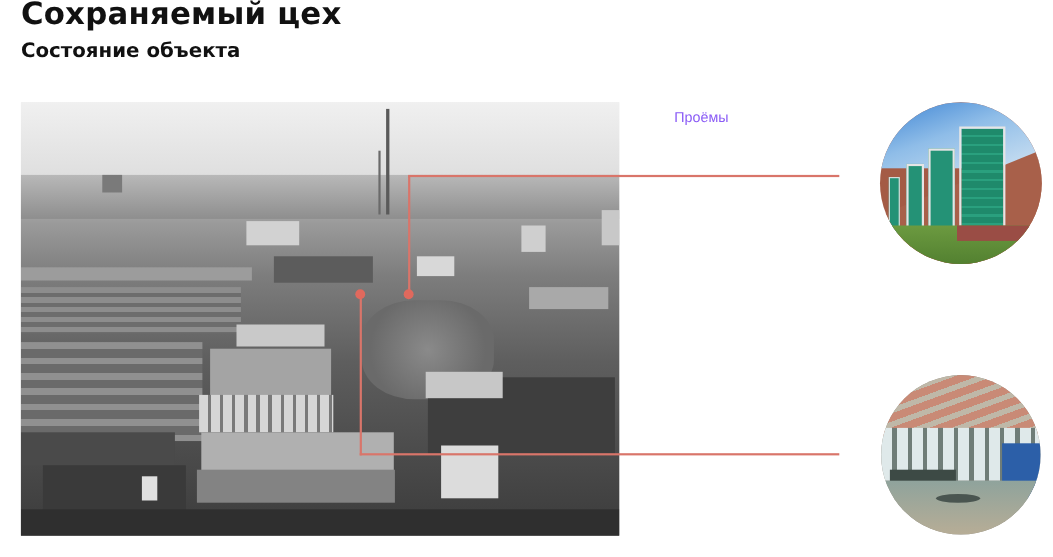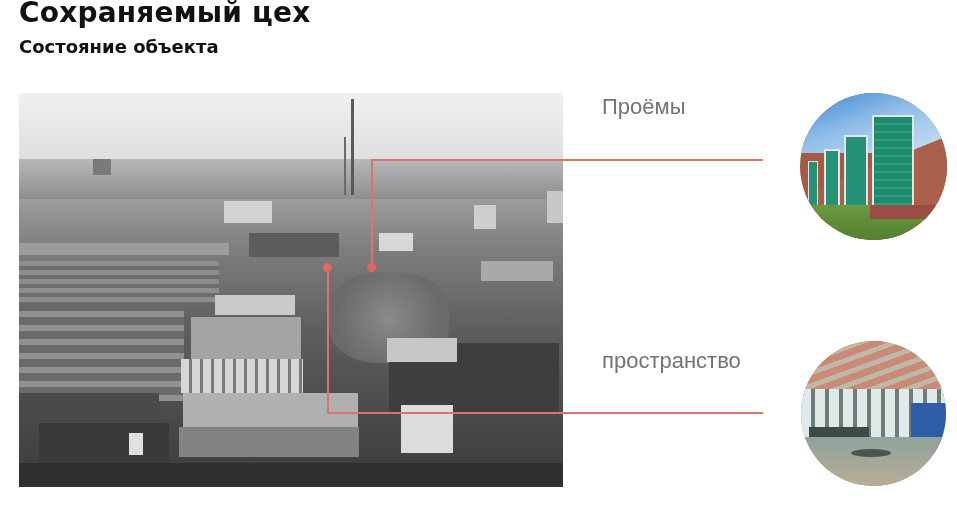--- a/index.html
+++ b/index.html
@@ -14,22 +14,22 @@
   .subtitle {
     position: absolute; left: 19px; top: 36px; font-size: 18px; font-weight: bold;
     white-space: nowrap; color: #111;
   }
   .photo {
     position: absolute; left: 19px; top: 93px; width: 544px; height: 394px; overflow: hidden;
     background: linear-gradient(180deg, #ececec 0%, #e2e2e2 16%, #bdbdbd 19%, #9a9a9a 28%, #7d7d7d 40%, #5e5e5e 60%, #4c4c4c 80%, #3b3b3b 100%);
   }
   .photo .blk { position: absolute; }
   .label {
-    position: absolute; font-family: "Liberation Sans", sans-serif; font-size: 22px; line-height: 22px;
-    color: #737373; white-space: nowrap;
+    position: absolute; font-family: "Liberation Sans", sans-serif; font-size: 13px; line-height: 22px;
+    color: #8b5cf6; white-space: nowrap; margin-left: 11px;
   }
   .line { position: absolute; background: #d9756a; }
   .dot { position: absolute; width: 9px; height: 9px; border-radius: 50%; background: #e0695d; }
   .circle { position: absolute; border-radius: 50%; overflow: hidden; }
 </style>
 </head>
 <body>
 
 <div class="title">Сохраняемый цех</div>
 <div class="subtitle">Состояние объекта</div>
@@ -78,21 +78,20 @@
 <div class="dot" style="left:367px;top:263px;"></div>
 
 <div class="line" style="left:327px;top:267px;width:2px;height:147px;"></div>
 <div class="line" style="left:327px;top:412px;width:436px;height:2px;"></div>
 <div class="dot" style="left:323px;top:263px;"></div>
 
 <div class="label" style="left:602px;top:96px;">
   <div>Проёмы</div>
 </div>
 <div class="label" style="left:602px;top:350px;">
-  <div>пространство</div>
 </div>
 
 <div class="circle" style="left:800px;top:93px;width:147px;height:147px;background:#a45b45;">
   <div style="position:absolute;left:0;top:0;width:147px;height:60px;background:linear-gradient(160deg,#3d84d4 0%,#8fbde8 45%,#cfe2f2 100%);"></div>
   <div style="position:absolute;left:-20px;top:30px;width:200px;height:110px;background:#a8604a;transform:skewY(-22deg);transform-origin:right top;"></div>
   <div style="position:absolute;left:72px;top:22px;width:38px;height:100px;background:repeating-linear-gradient(#1f8a6b 0 6px,#2aa07e 6px 8px);border:2px solid #e5e5e5;"></div>
   <div style="position:absolute;left:44px;top:42px;width:20px;height:78px;background:#249276;border:2px solid #e5e5e5;"></div>
   <div style="position:absolute;left:24px;top:56px;width:12px;height:62px;background:#249276;border:2px solid #e5e5e5;"></div>
   <div style="position:absolute;left:8px;top:68px;width:8px;height:50px;background:#249276;border:1px solid #e5e5e5;"></div>
   <div style="position:absolute;left:0;top:112px;width:147px;height:40px;background:linear-gradient(#6c9a40,#4f7d2e);"></div>

